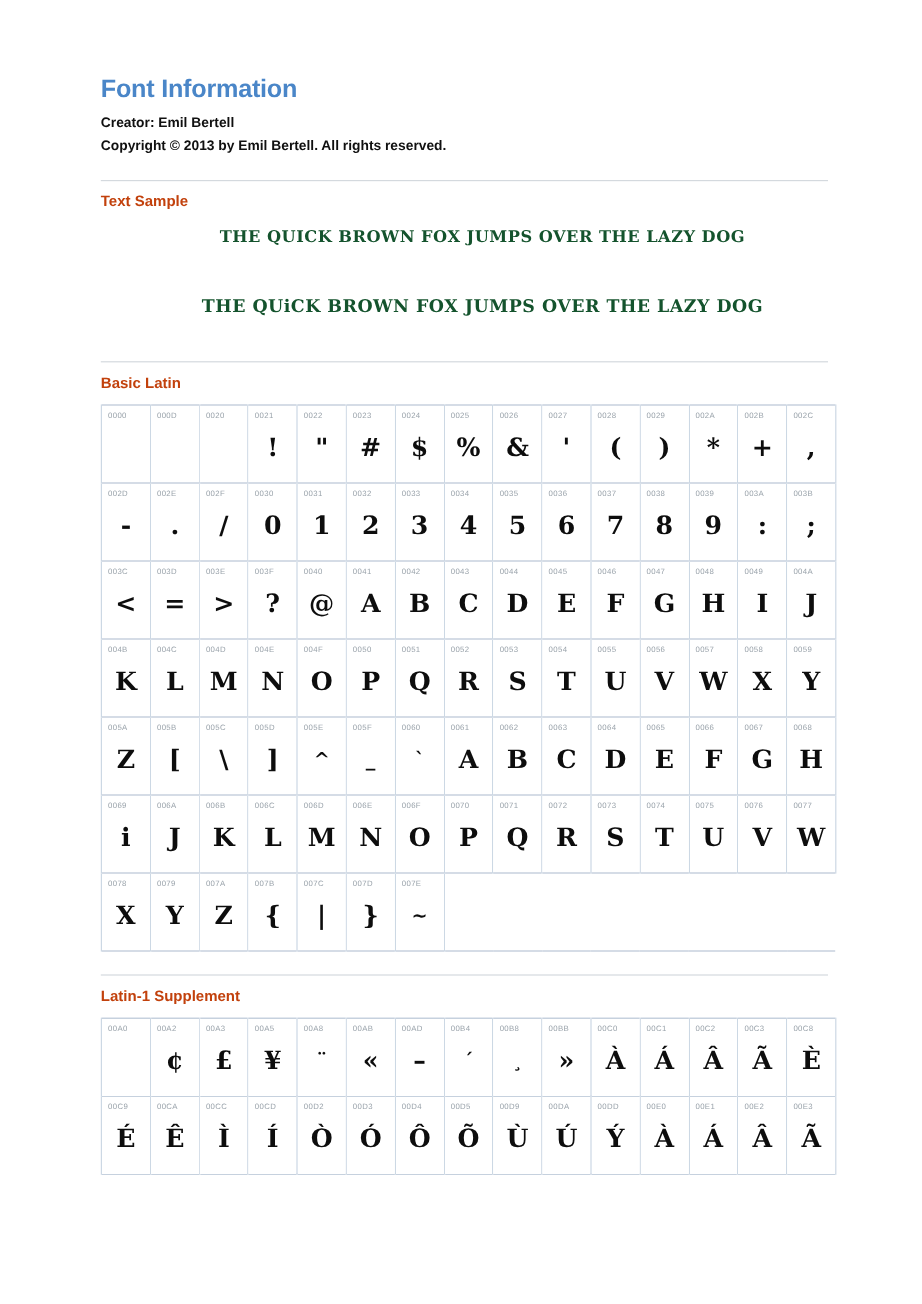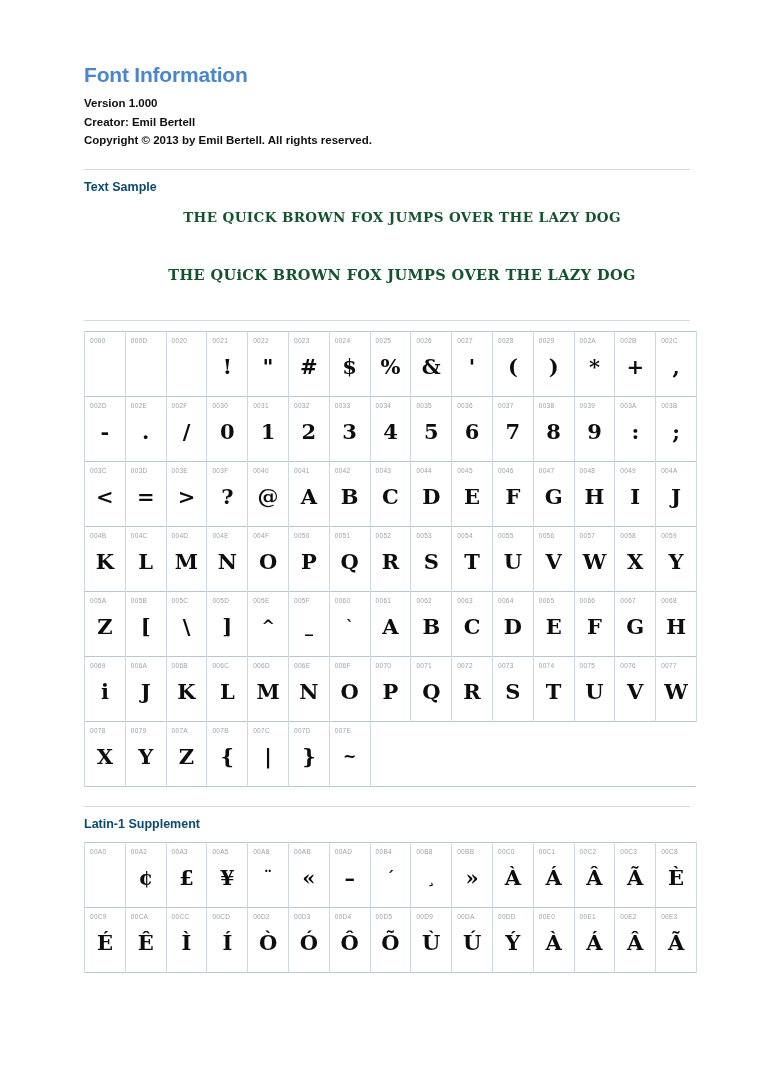--- a/index.html
+++ b/index.html
@@ -51,21 +51,21 @@
     margin-top: 19px;
   }
   .section-rule {
     border-top: 1px solid #d4d9de;
     height: 0;
     margin: 0 0 9px 0;
   }
   .section-title {
     font-size: 12.5px;
     font-weight: bold;
-    color: #0c4a6e;
+    color: #c2410c;
     margin: 0;
     line-height: 16px;
   }
 
   
   .samples {
     padding-top: 14px;
   }
   .sample-line {
     font-family: "DejaVu Serif", serif;
@@ -136,36 +136,36 @@
   }
 </style>
 </head>
 <body>
 
 <div class="page">
 
   <h1 class="doc-title">Font Information</h1>
 
   <ul class="meta-list">
-    <li>Version 1.000</li>
     <li>Creator: Emil Bertell</li>
     <li>Copyright © 2013 by Emil Bertell. All rights reserved.</li>
   </ul>
 
   <div class="section">
     <div class="section-rule"></div>
     <h2 class="section-title">Text Sample</h2>
     <div class="samples">
       <div class="sample-line sample-1">THE QUICK BROWN FOX JUMPS OVER THE LAZY DOG</div>
       <div class="sample-line sample-2">THE QUiCK BROWN FOX JUMPS OVER THE LAZY DOG</div>
     </div>
   </div>
 
   <div class="section">
     <div class="section-rule"></div>
+    <h2 class="section-title">Basic Latin</h2>
     <table class="glyph-table" id="table-basic-latin">
         <colgroup>
           <col>
           <col>
           <col>
           <col>
           <col>
           <col>
           <col>
           <col>

